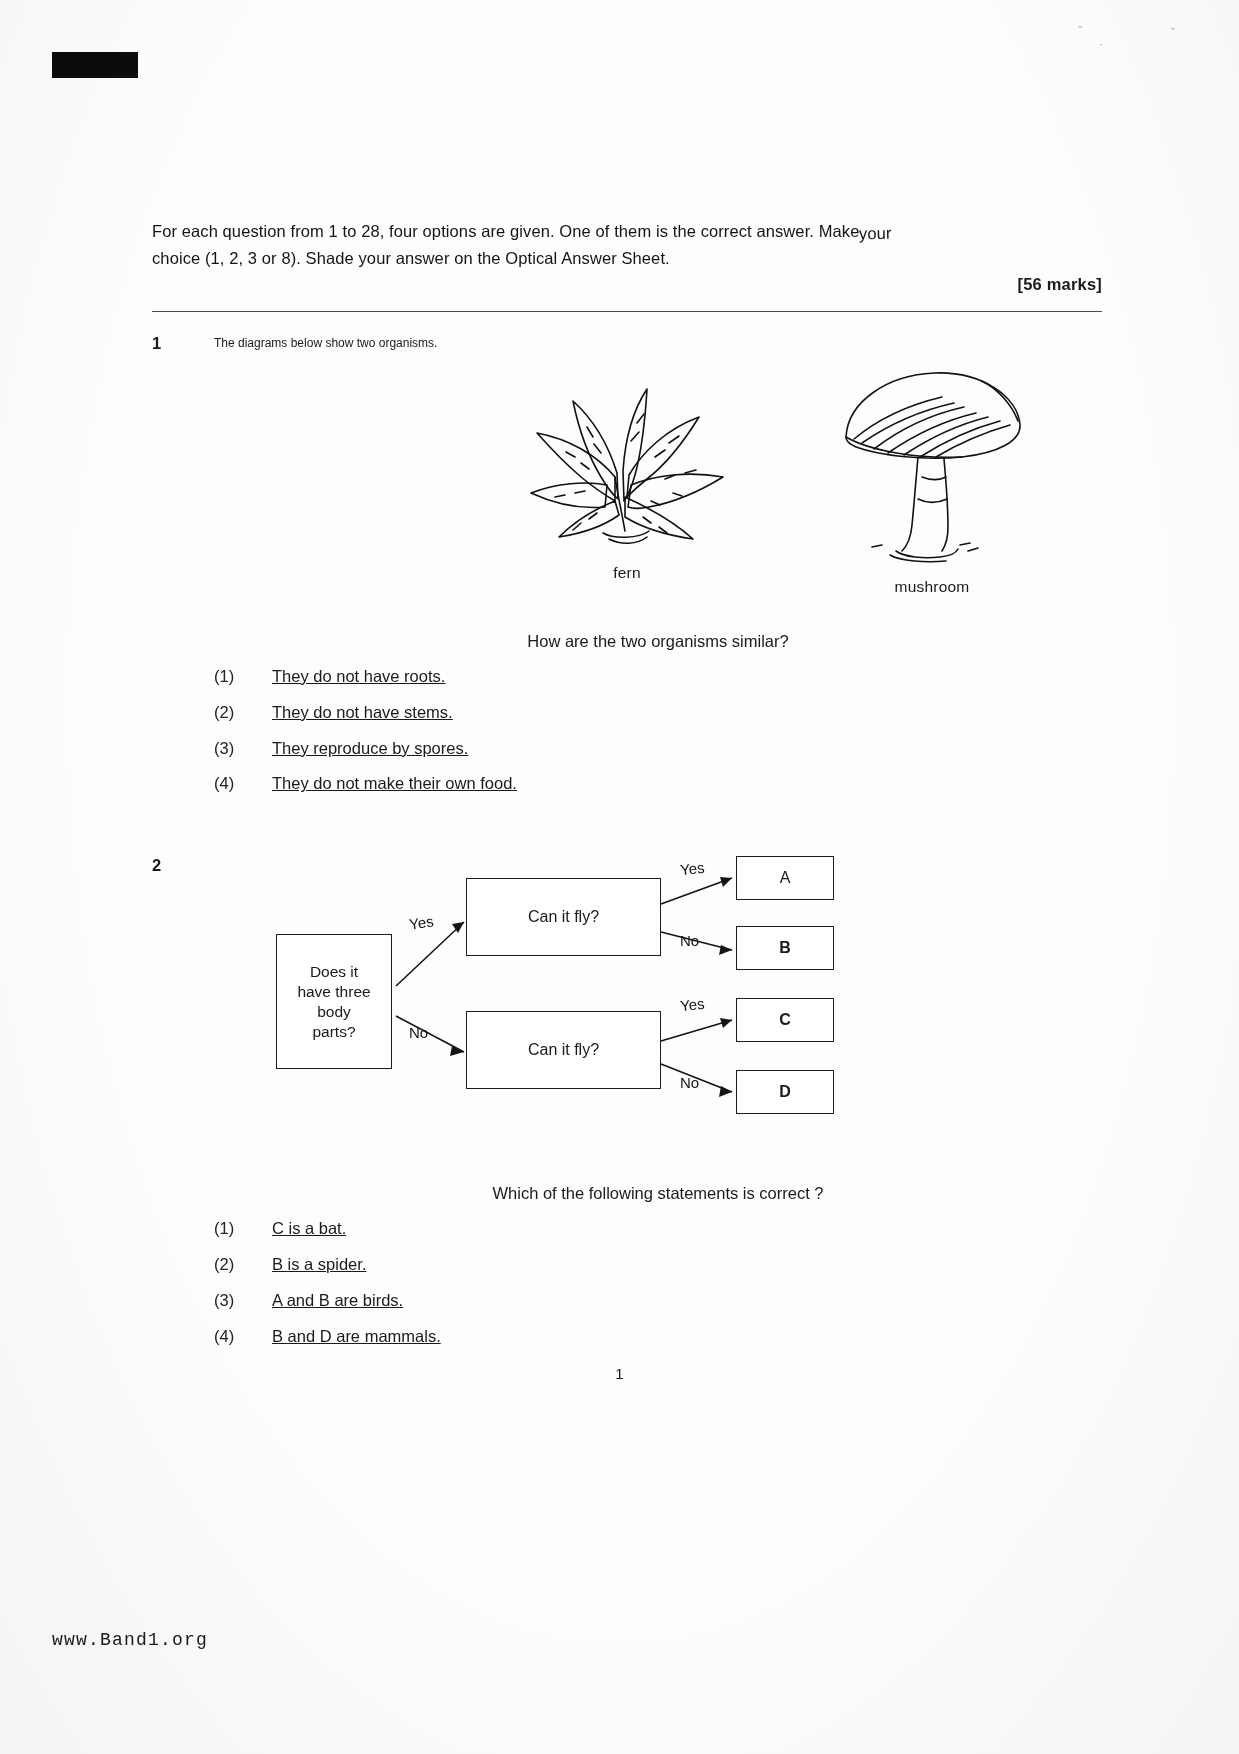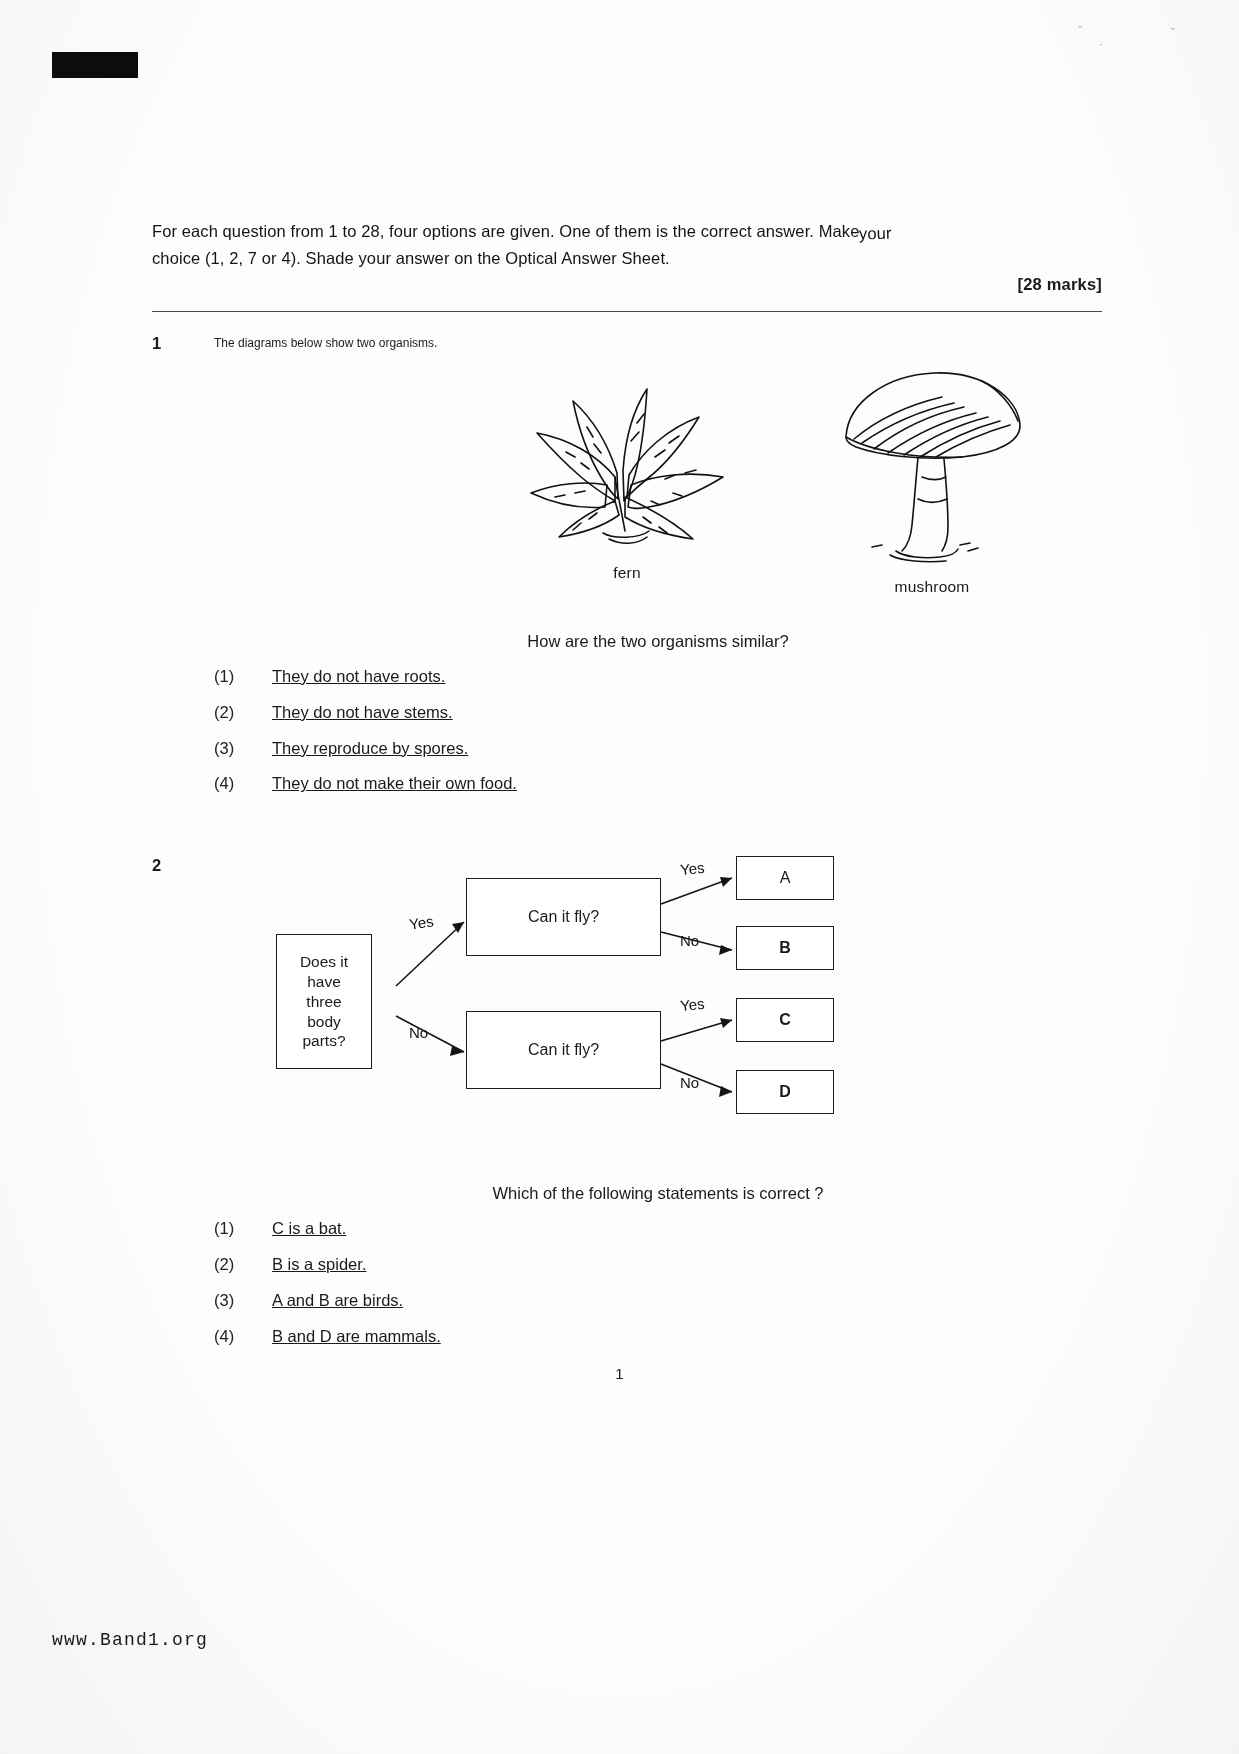--- a/index.html
+++ b/index.html
@@ -171,21 +171,21 @@
     display: flex;
     align-items: center;
     justify-content: center;
     text-align: center;
     font-size: 16px;
     box-sizing: border-box;
   }
   .node-root {
     left: 0;
     top: 78px;
-    width: 96px;
+    width: 116px;
     height: 135px;
     padding: 8px 20px;
     line-height: 1.28;
     font-size: 15.5px;
     align-items: center;
   }
   .node-q1 { left: 190px; top: 22px; width: 195px; height: 78px; }
   .node-q2 { left: 190px; top: 155px; width: 195px; height: 78px; }
   .node-a { left: 460px; top: 0px;   width: 98px; height: 44px; font-weight: 400; }
   .node-b { left: 460px; top: 70px;  width: 98px; height: 44px; font-weight: 700; }
@@ -241,25 +241,25 @@
   <div class="corner-marks">
     <span class="cm1">˜</span>
     <span class="cm2">·</span>
     <span class="cm3">˘</span>
   </div>
 
   <div class="content">
 
     <div class="instructions">
       <span>For each question from 1 to 28, four options are given.  One of them is the correct answer.  Make</span><span class="wrapword">your</span><br>
-      <span>choice (1, 2, 7 or 4).  Shade your answer on the Optical Answer Sheet.</span>
+      <span>choice (1, 2, 3 or 8).  Shade your answer on the Optical Answer Sheet.</span>
     </div>
 
     <div class="marks-row">
-      <div class="marks">[28 marks]</div>
+      <div class="marks">[56 marks]</div>
     </div>
 
     <hr class="rule">
 
     <div class="question">
       <div class="q-num">1</div>
       <div class="q-stem">The diagrams below show two organisms.</div>
 
       <div class="figures">
 

